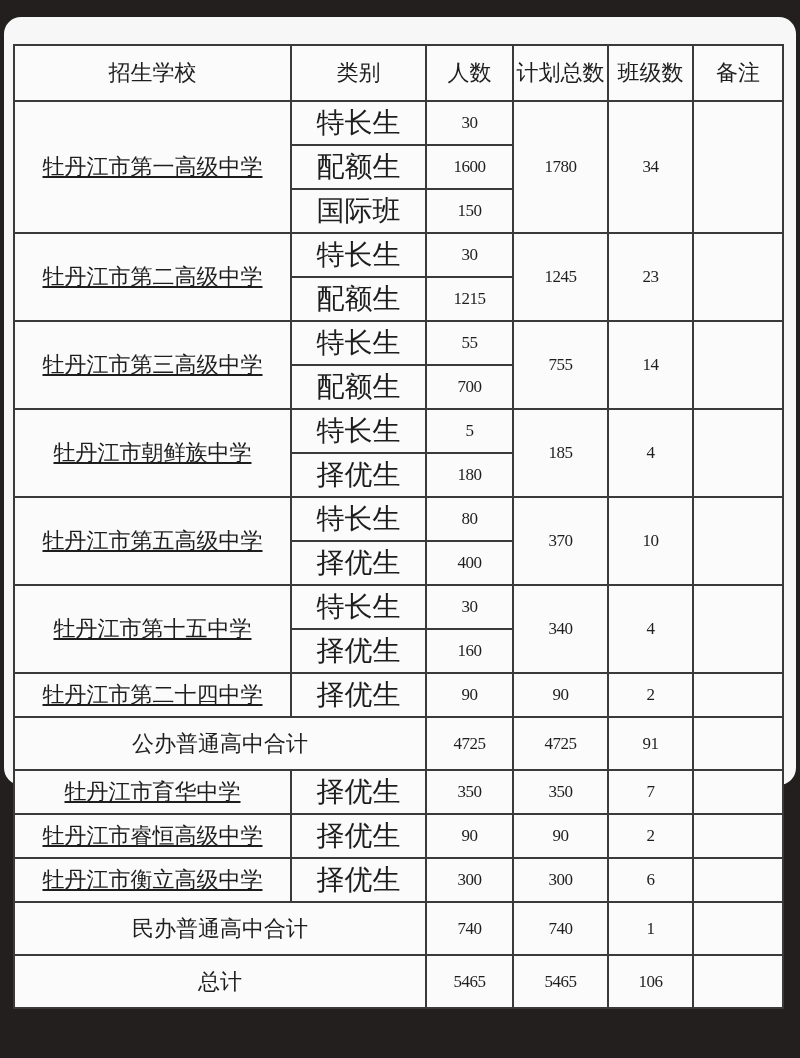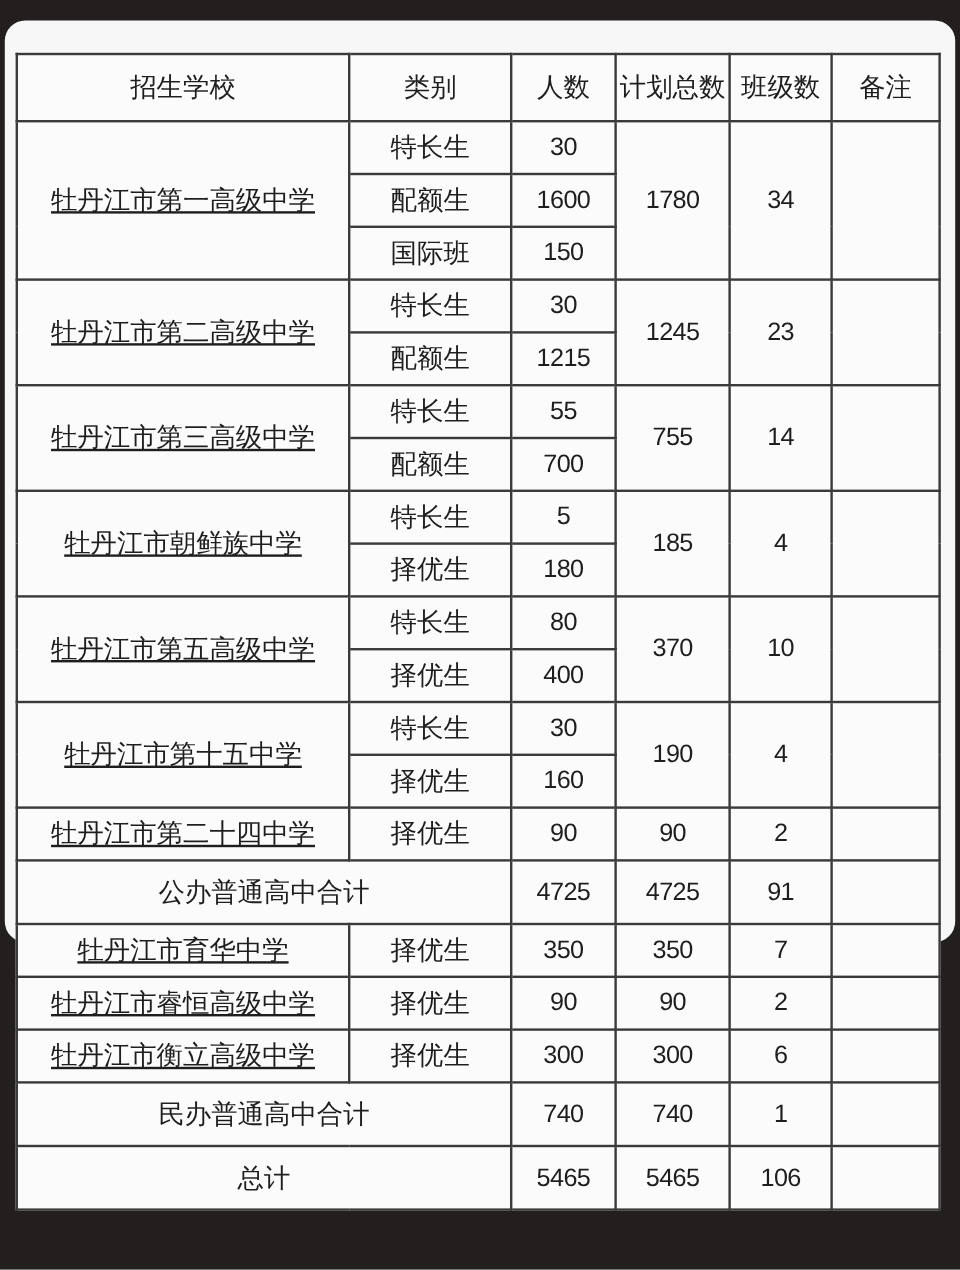--- a/index.html
+++ b/index.html
@@ -26,22 +26,22 @@
   table.enroll td, table.enroll th {
     border: 2px solid #3a3a3a;
     text-align: center; vertical-align: middle;
     padding: 0;
     font-weight: normal;
     white-space: nowrap;
     overflow: hidden;
   }
   th { font-size: 22px; height: 54px; }
   td.school { font-size: 22px; text-decoration: underline; }
-  td.cat { font-size: 22px; margin-top: 45px; }
-  td.num { font-size: 21px; font-family: Liberation Sans, sans-serif; letter-spacing: -0.5px; }
+  td.cat { font-size: 28px; margin-top: 45px; }
+  td.num { font-size: 17px; font-family: Liberation Serif, serif; letter-spacing: -0.5px; }
   td.bold { font-weight: bold; font-size: 22px; font-family: "DejaVu Sans", "Liberation Sans", sans-serif; }
   tr.sub td { height: 42px; }
   tr.single td { height: 42px; }
   tr.sum td { height: 51px; }
 </style>
 </head>
 <body>
 
 <div class="page">
 <table class="enroll">
@@ -131,21 +131,21 @@
     </tr>
     <tr class="sub">
       <td class="cat">择优生</td>
       <td class="num">400</td>
     </tr>
 
     <tr class="sub">
       <td class="school" rowspan="2">牡丹江市第十五中学</td>
       <td class="cat">特长生</td>
       <td class="num">30</td>
-      <td class="num" rowspan="2">190</td>
+      <td class="num" rowspan="2">340</td>
       <td class="num" rowspan="2">4</td>
       <td rowspan="2"></td>
     </tr>
     <tr class="sub">
       <td class="cat">择优生</td>
       <td class="num">160</td>
     </tr>
 
     <tr class="single">
       <td class="school">牡丹江市第二十四中学</td>

